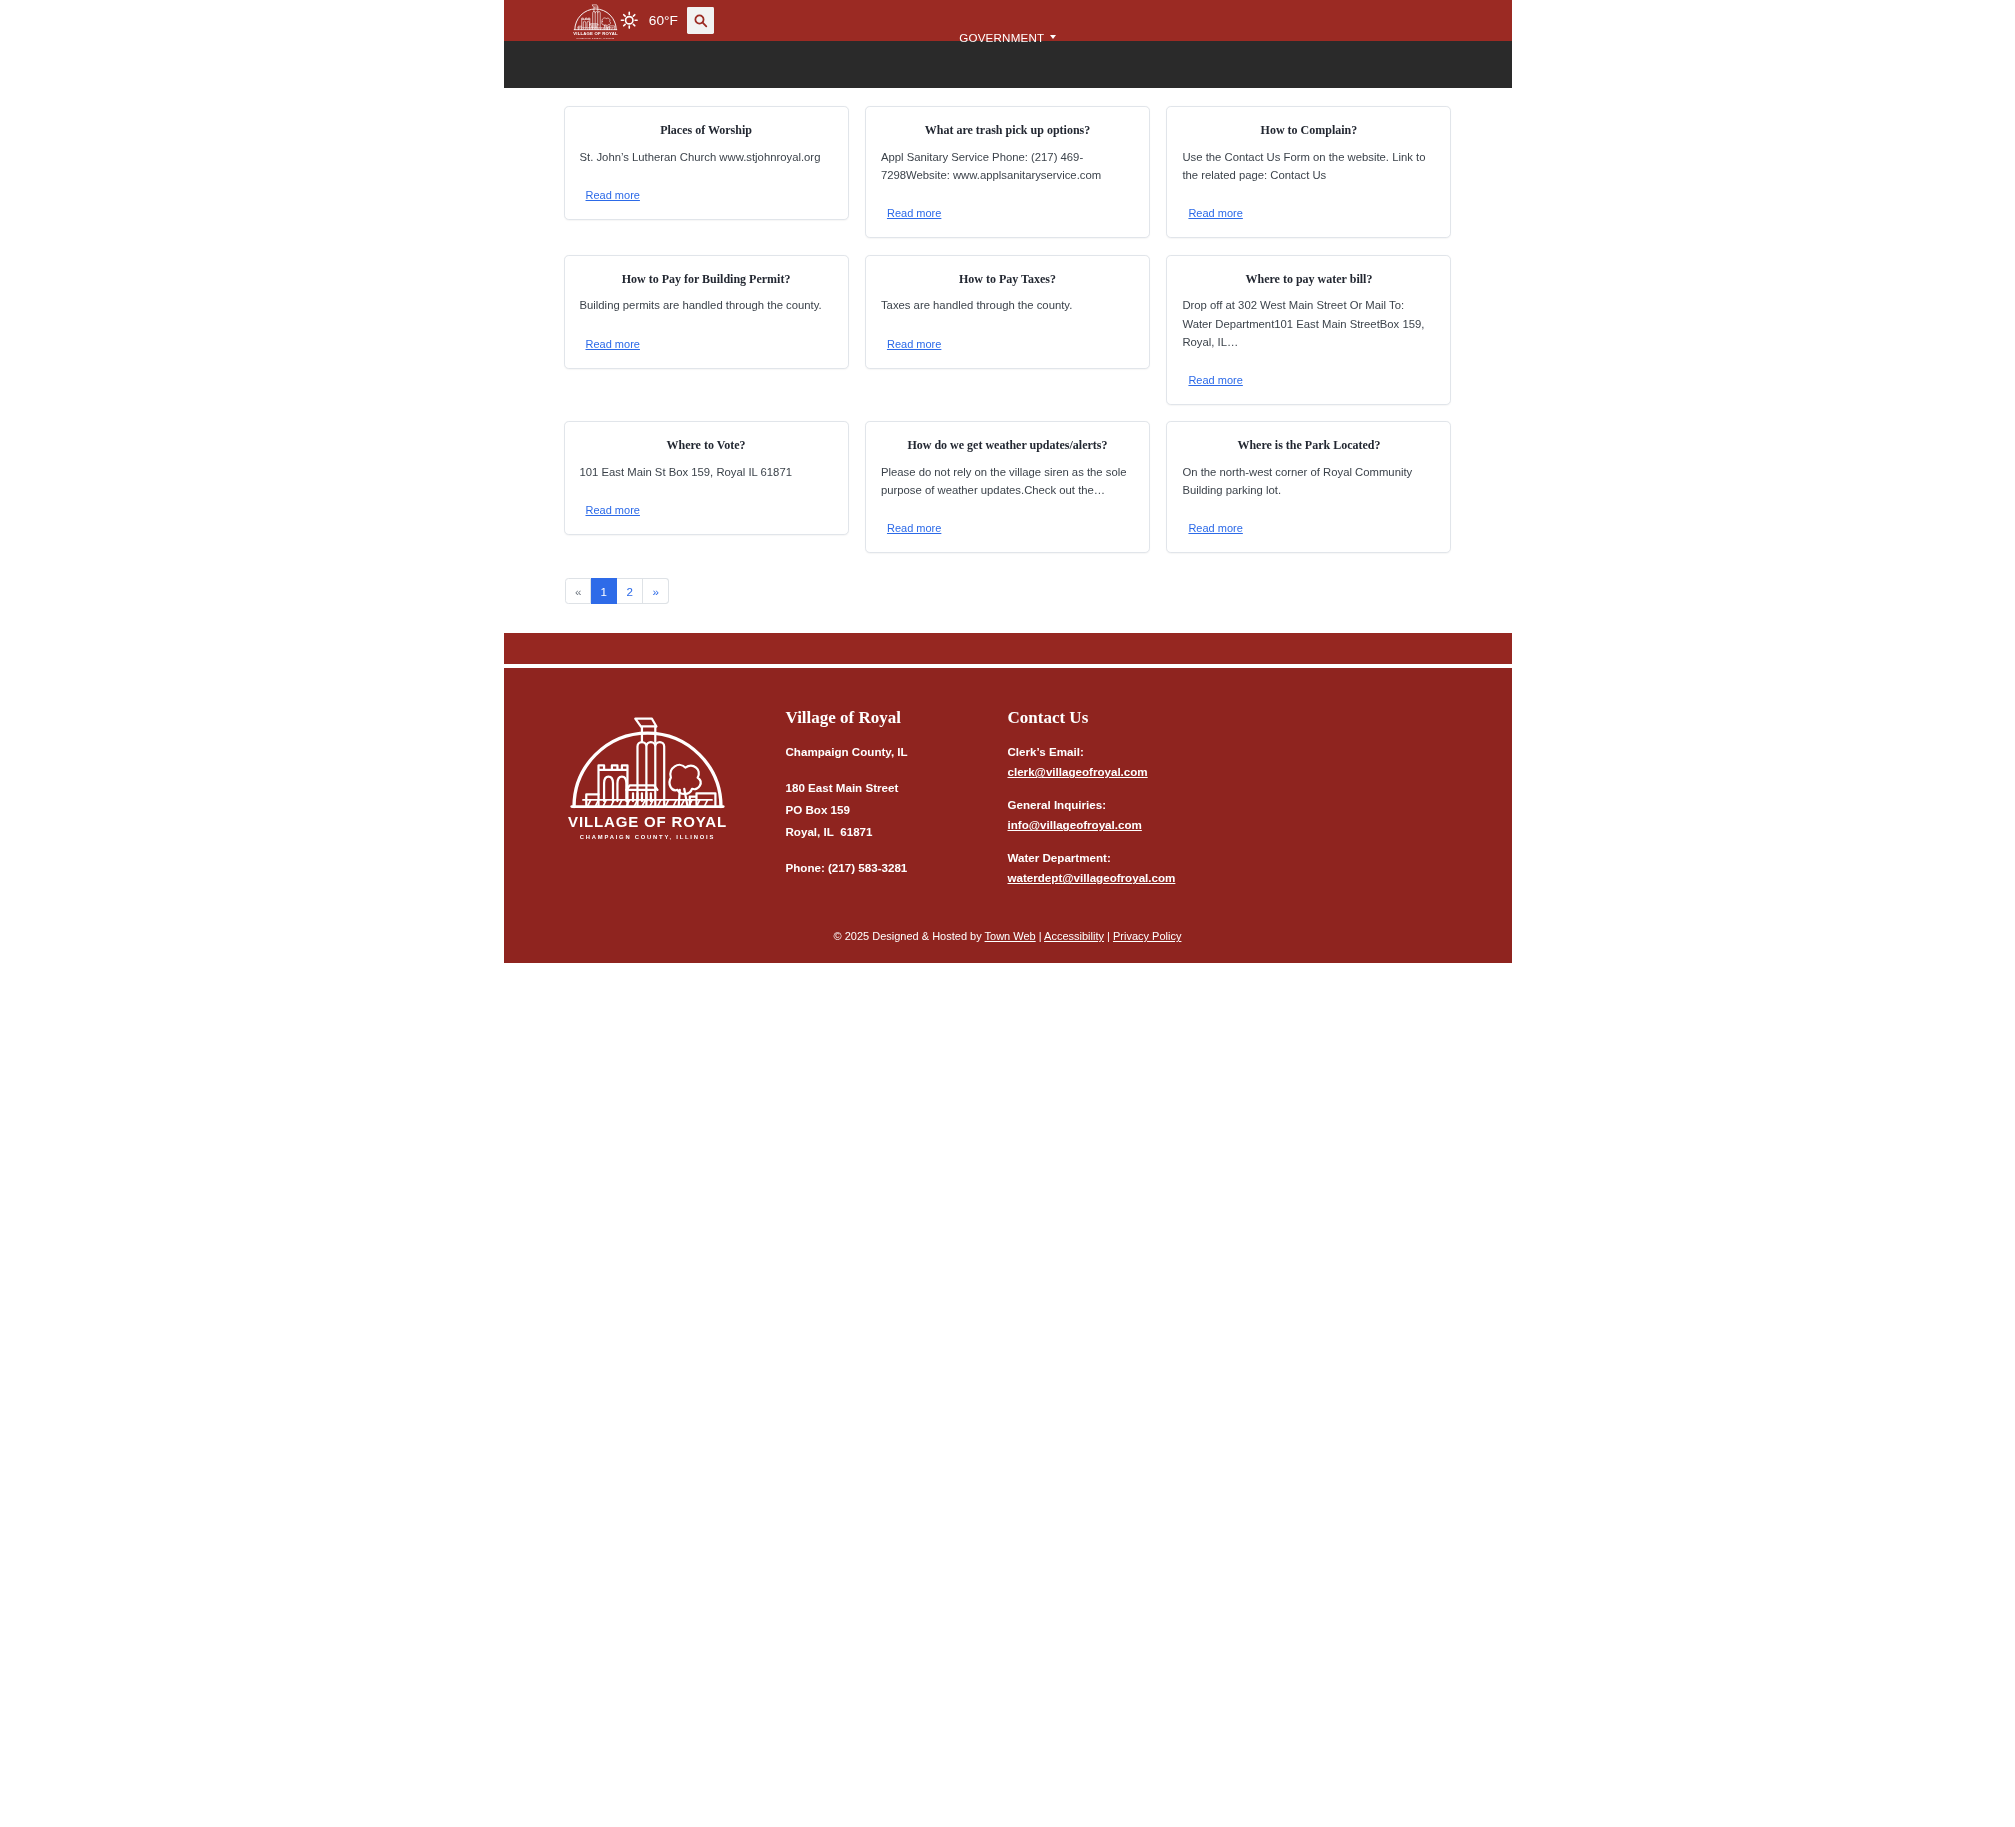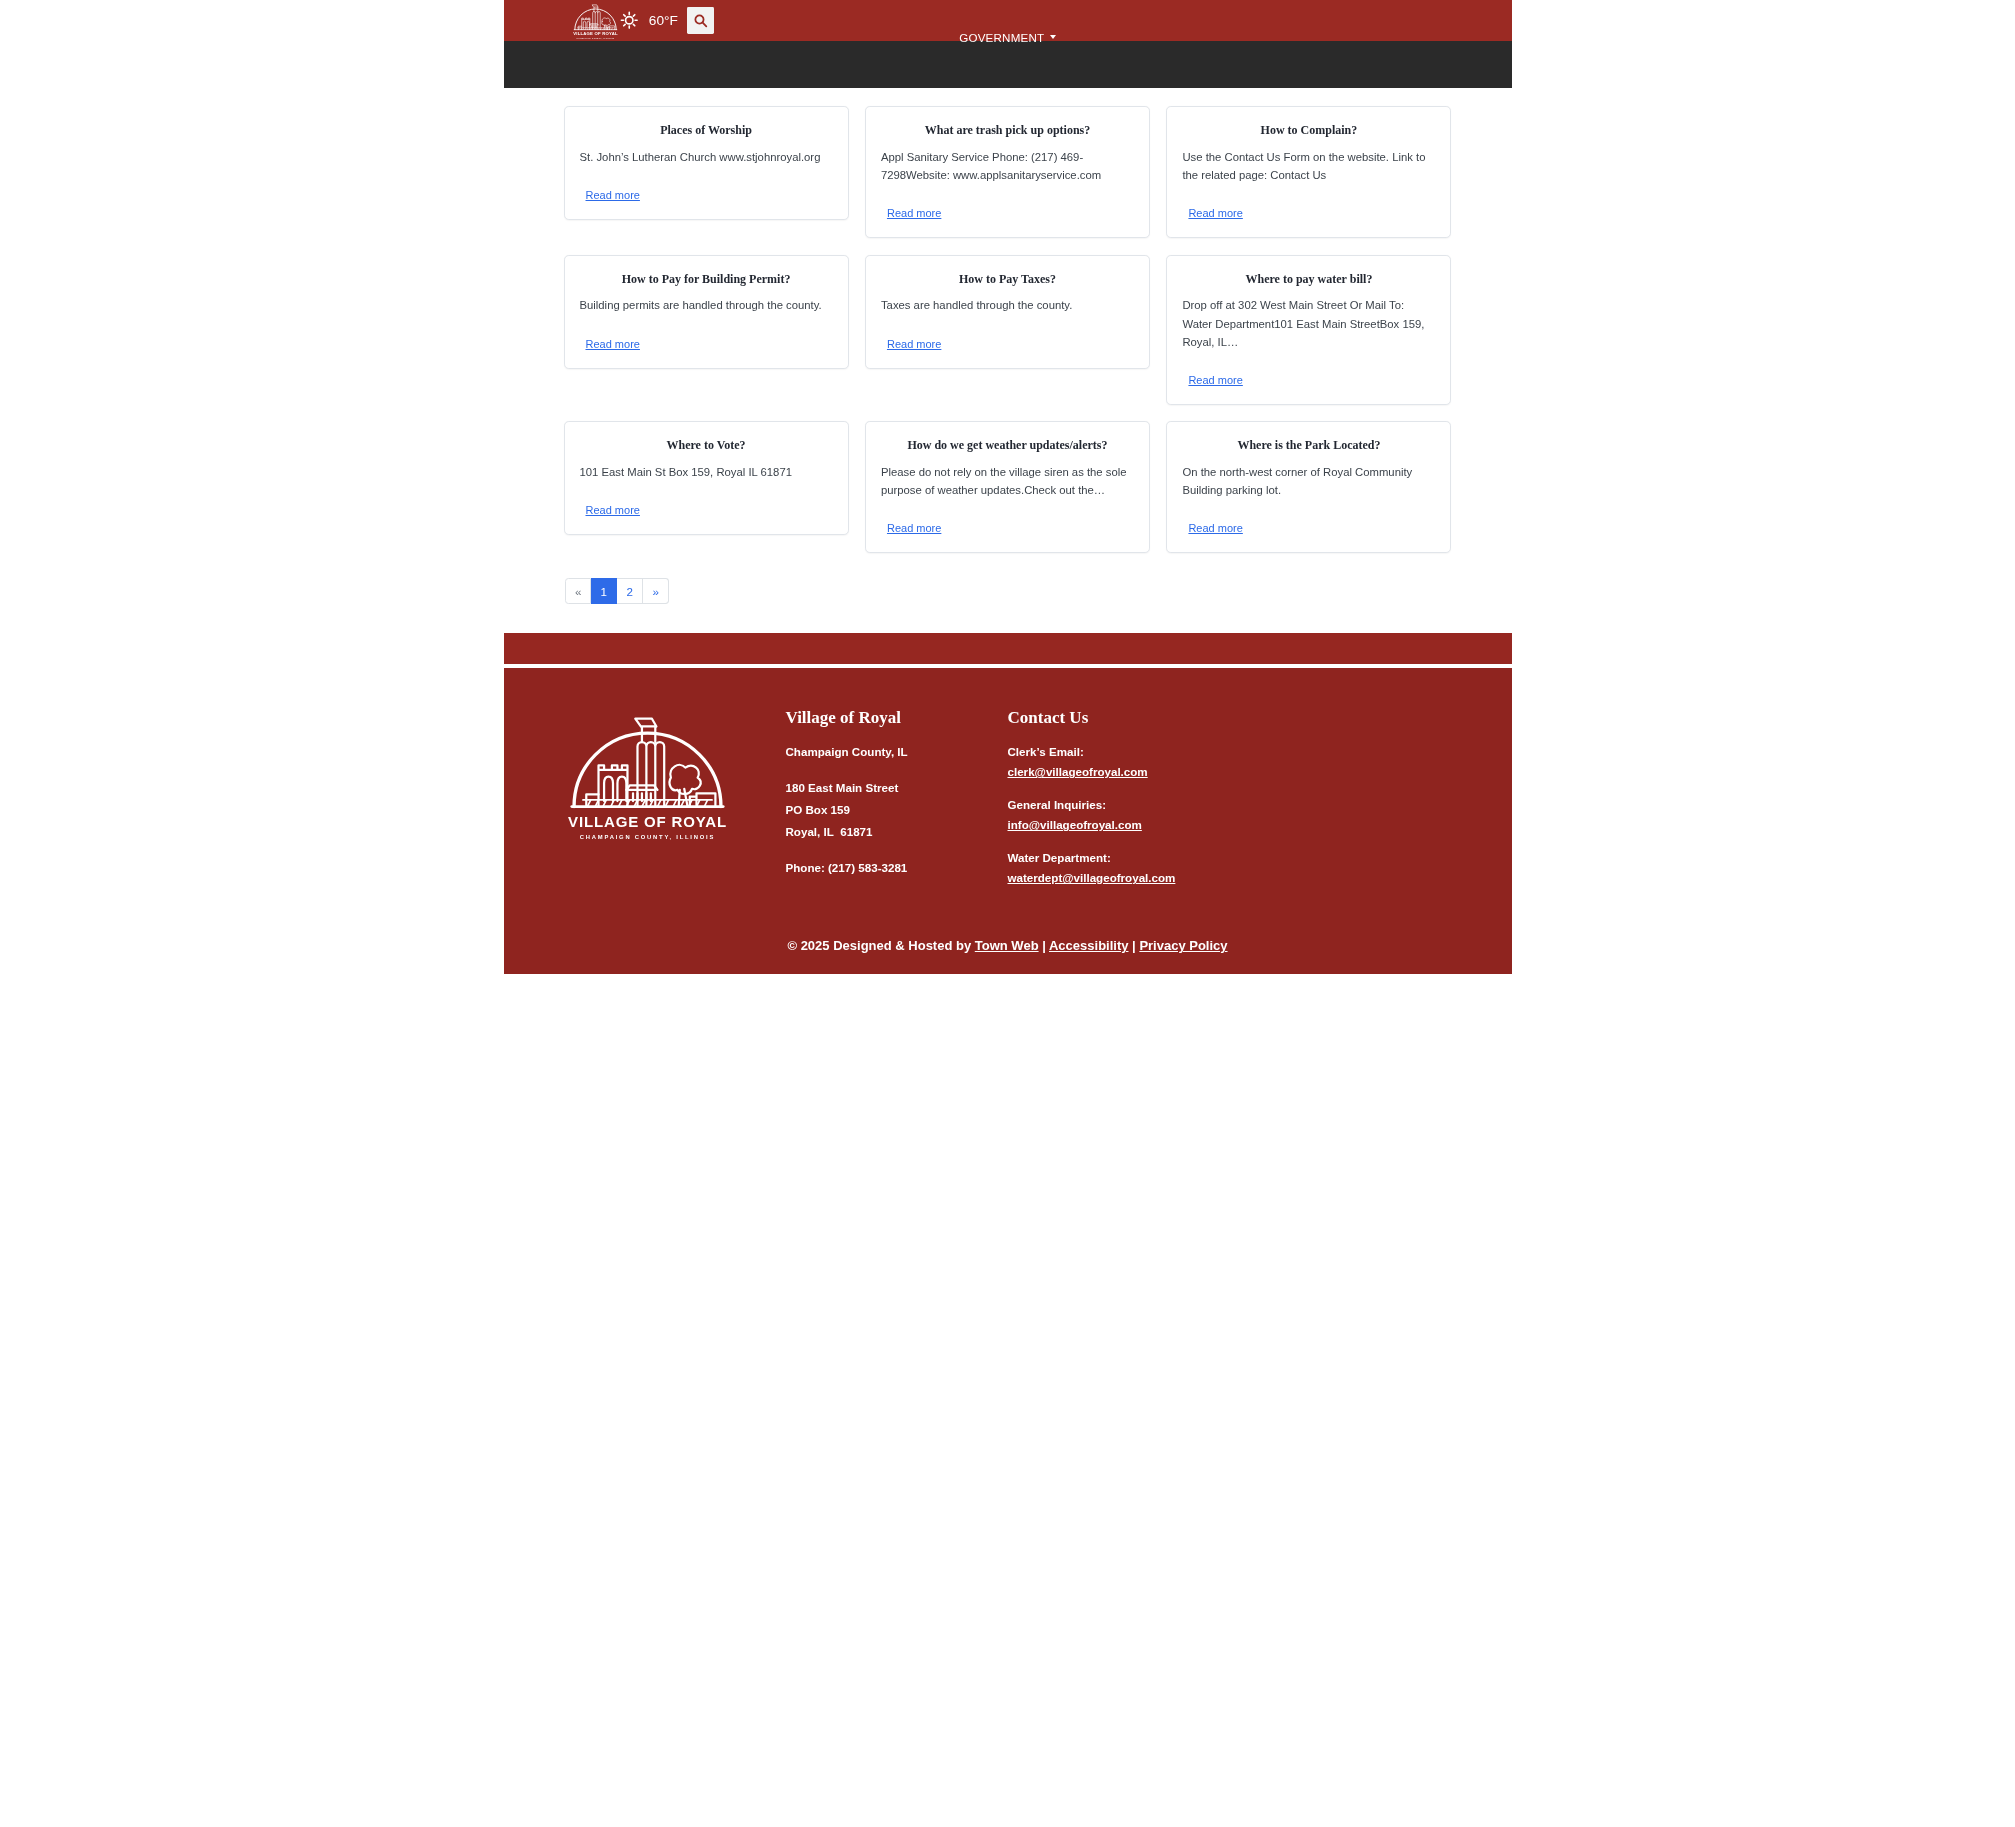--- a/index.html
+++ b/index.html
@@ -106,21 +106,21 @@
   .footer-col h3 {
     font-family: "Liberation Serif", serif;
     font-size: 17px; font-weight: 700; margin: 0 0 15px;
   }
   .footer-col p { font-size: 11.6px; font-weight: 700; line-height: 1.55; margin: 0 0 4.1px; }
   .footer-col .group { margin-bottom: 18px; }
   .footer-col a { color: #fff; font-weight: 700; text-decoration: underline; font-size: 11.6px; text-align: right; }
   .hours-line span { font-weight: 700; font-size: 11.6px; }
   .hours-line .time { margin-left: 6.8px; }
   .copyright {
-    text-align: center; font-size: 13px; margin-top: 36px; color: #fff; font-weight: bold;
+    text-align: center; font-size: 11px; margin-top: 28px; color: #fff;
   }
   .copyright a { color: #fff; text-decoration: underline; }
 
   svg text { font-family: "Liberation Sans", sans-serif; }
 </style>
 </head>
 <body>
 
 <header class="site-header">
   <div class="container">

